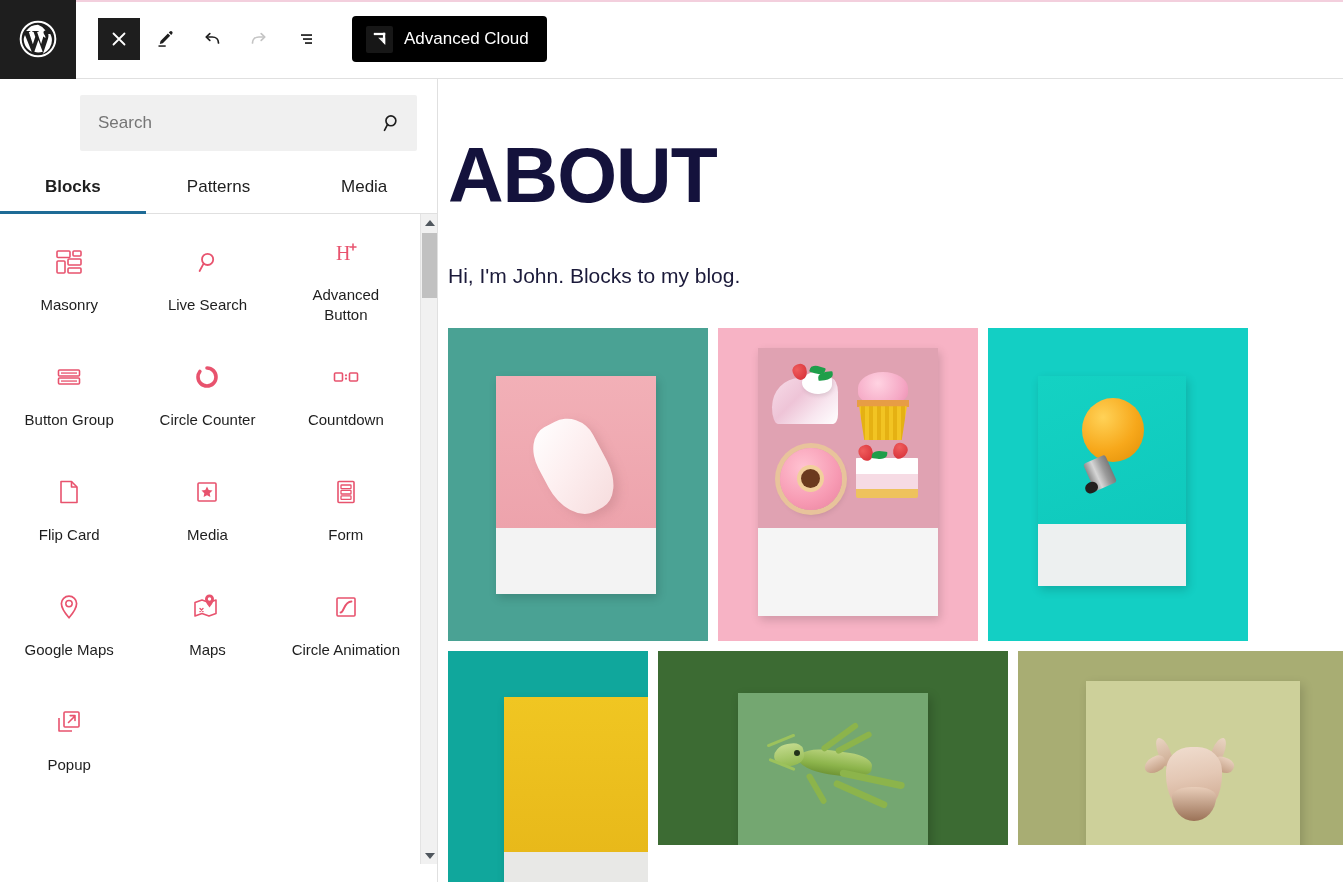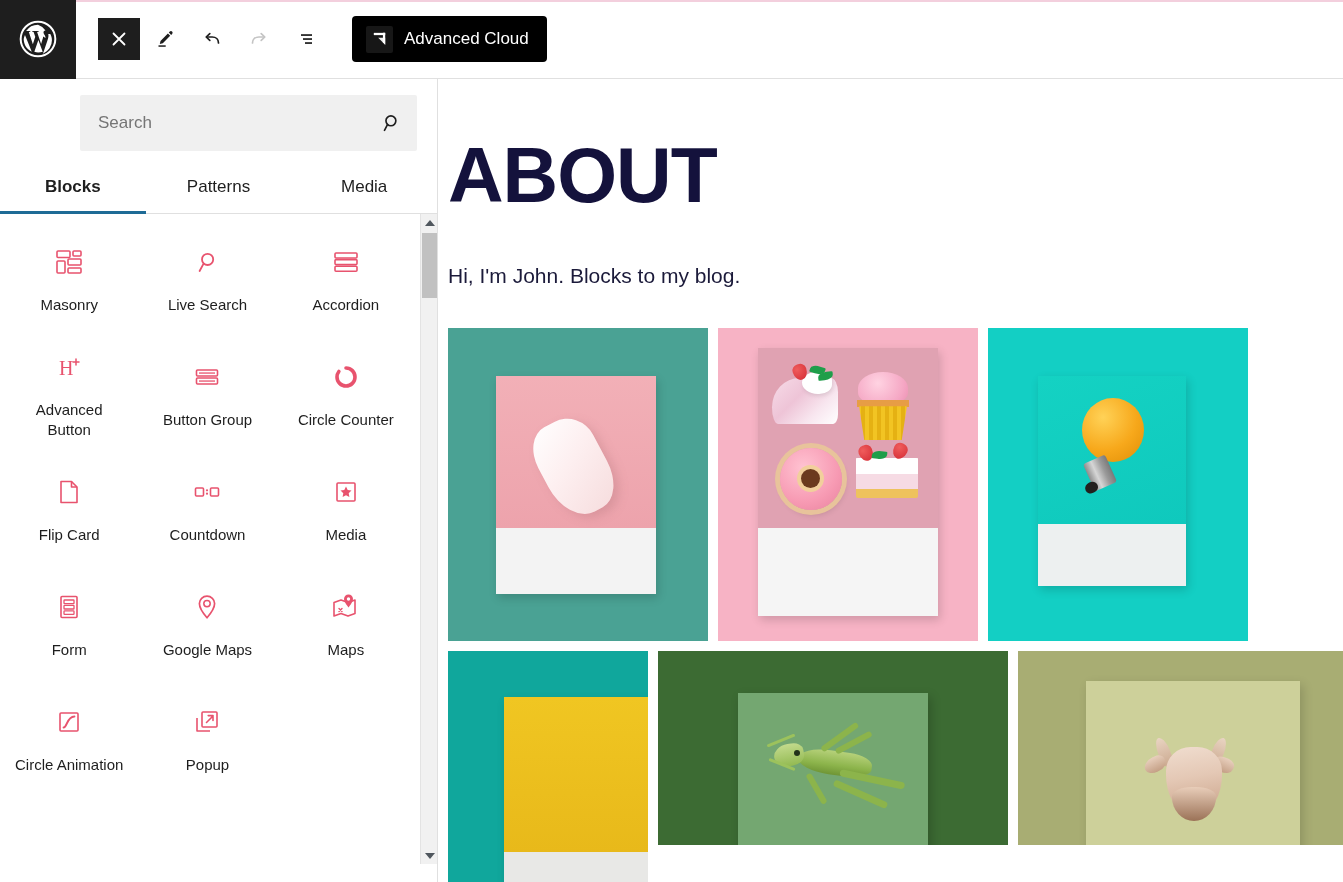--- a/index.html
+++ b/index.html
@@ -478,30 +478,20 @@
         <button class="block-item">
           <span class="block-icon">
             <svg width="28" height="28" viewBox="0 0 28 28" aria-hidden="true">
               <circle cx="14.6" cy="11.4" r="5.6" fill="none" stroke="#e8536e" stroke-width="1.8"></circle>
               <path d="M10.6 15.6 6.6 23" stroke="#e8536e" stroke-width="1.8" stroke-linecap="round" fill="none"></path>
             </svg>
           </span>
           <span class="block-label">Live Search</span>
         </button>
 
-        <button class="block-item">
-          <span class="block-icon">
-            <svg width="28" height="28" viewBox="0 0 28 28" aria-hidden="true">
-              <rect x="3" y="5" width="22" height="5" rx="1" fill="none" stroke="#e8536e" stroke-width="1.6"></rect>
-              <rect x="3" y="11.6" width="22" height="5" rx="1" fill="none" stroke="#e8536e" stroke-width="1.6"></rect>
-              <rect x="3" y="18.2" width="22" height="5" rx="1" fill="none" stroke="#e8536e" stroke-width="1.6"></rect>
-            </svg>
-          </span>
-          <span class="block-label">Accordion</span>
-        </button>
 
         <button class="block-item">
           <span class="block-icon">
             <svg width="28" height="28" viewBox="0 0 28 28" aria-hidden="true">
               <text x="4" y="22" font-family="Liberation Serif, serif" font-size="20" fill="#e8536e">H</text>
               <path d="M21 6v6 M18 9h6" stroke="#e8536e" stroke-width="1.5" stroke-linecap="round"></path>
             </svg>
           </span>
           <span class="block-label">Advanced Button</span>
         </button>
@@ -523,37 +513,37 @@
             <svg width="28" height="28" viewBox="0 0 28 28" aria-hidden="true">
               <circle cx="14" cy="14" r="9" fill="none" stroke="#e8536e" stroke-width="3.6" stroke-dasharray="48 9" transform="rotate(-90 14 14)" stroke-linecap="round"></circle>
             </svg>
           </span>
           <span class="block-label">Circle Counter</span>
         </button>
 
         <button class="block-item">
           <span class="block-icon">
             <svg width="28" height="28" viewBox="0 0 28 28" aria-hidden="true">
-              <path d="M6 3.5h10.5L22 9v15.5H6z" fill="none" stroke="#e8536e" stroke-width="1.6" stroke-linejoin="round"></path>
-              <path d="M16.5 3.5V9H22" fill="none" stroke="#e8536e" stroke-width="1.6" stroke-linejoin="round"></path>
-            </svg>
-          </span>
-          <span class="block-label">Flip Card</span>
-        </button>
-
-        <button class="block-item">
-          <span class="block-icon">
-            <svg width="28" height="28" viewBox="0 0 28 28" aria-hidden="true">
               <rect x="2.5" y="10" width="8" height="8" rx="1" fill="none" stroke="#e8536e" stroke-width="1.6"></rect>
               <rect x="17.5" y="10" width="8" height="8" rx="1" fill="none" stroke="#e8536e" stroke-width="1.6"></rect>
               <circle cx="14" cy="12.3" r="1.1" fill="#e8536e"></circle>
               <circle cx="14" cy="15.7" r="1.1" fill="#e8536e"></circle>
             </svg>
           </span>
           <span class="block-label">Countdown</span>
+        </button>
+
+        <button class="block-item">
+          <span class="block-icon">
+            <svg width="28" height="28" viewBox="0 0 28 28" aria-hidden="true">
+              <path d="M6 3.5h10.5L22 9v15.5H6z" fill="none" stroke="#e8536e" stroke-width="1.6" stroke-linejoin="round"></path>
+              <path d="M16.5 3.5V9H22" fill="none" stroke="#e8536e" stroke-width="1.6" stroke-linejoin="round"></path>
+            </svg>
+          </span>
+          <span class="block-label">Flip Card</span>
         </button>
 
         <button class="block-item">
           <span class="block-icon">
             <svg width="28" height="28" viewBox="0 0 28 28" aria-hidden="true">
               <rect x="5" y="5" width="18" height="18" rx="1" fill="none" stroke="#e8536e" stroke-width="1.6"></rect>
               <path d="M14 8.6l1.7 3.5 3.8.5-2.8 2.7.7 3.8-3.4-1.8-3.4 1.8.7-3.8-2.8-2.7 3.8-.5z" fill="#e8536e"></path>
             </svg>
           </span>
           <span class="block-label">Media</span>

